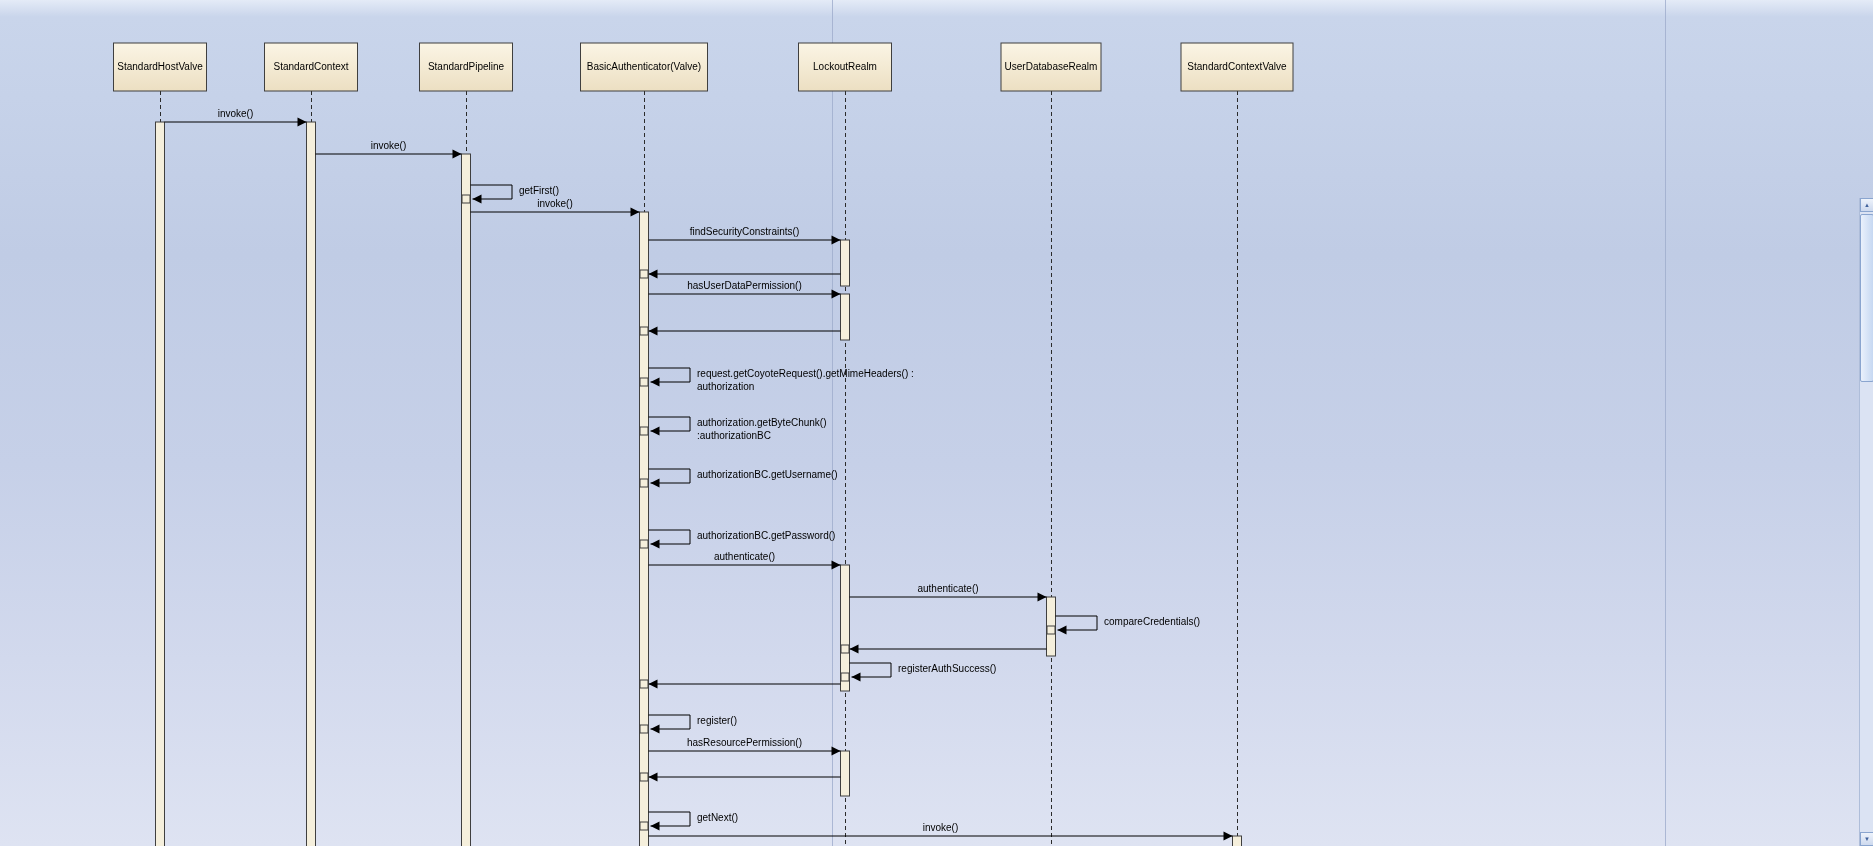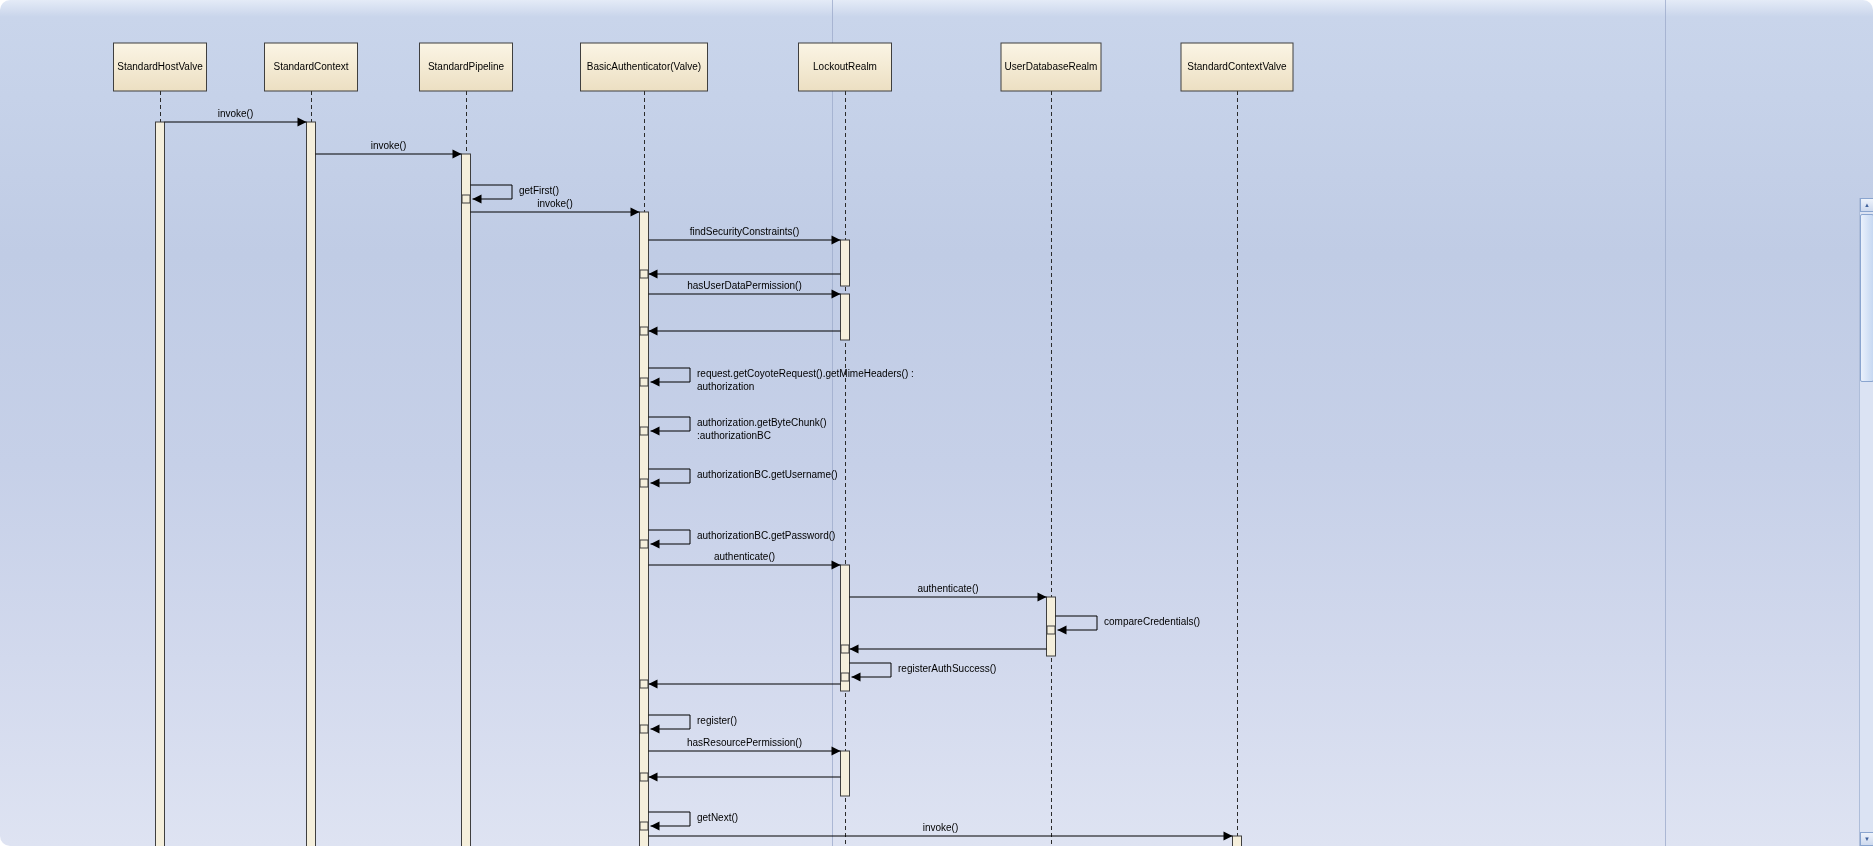--- a/index.html
+++ b/index.html
@@ -7,21 +7,20 @@
     width: 1873px; height: 846px;
     overflow: hidden;
     font-family: "Liberation Sans", sans-serif;
   }
   #app {
     position: relative;
     width: 1873px; height: 846px;
     background: linear-gradient(180deg,
       #e4ebf7 0%, #c9d5eb 2%, #c0cce5 30%,
       #c6d0e8 55%, #d2d9ed 78%, #dee3f2 100%);
-    border-radius: 10px;
   }
   #diagram-svg { position: absolute; left: 0; top: 0; }
   .scrollbar {
     position: absolute; right: 0; top: 198px; bottom: 0; width: 14px;
     background: #dbe3f3; border-left: 1px solid #aebdd9;
     box-sizing: border-box;
   }
   .scroll-btn {
     position: absolute; left: 0; width: 14px; height: 14px;
     background: linear-gradient(180deg, #eef3fb, #cdd9ee);

